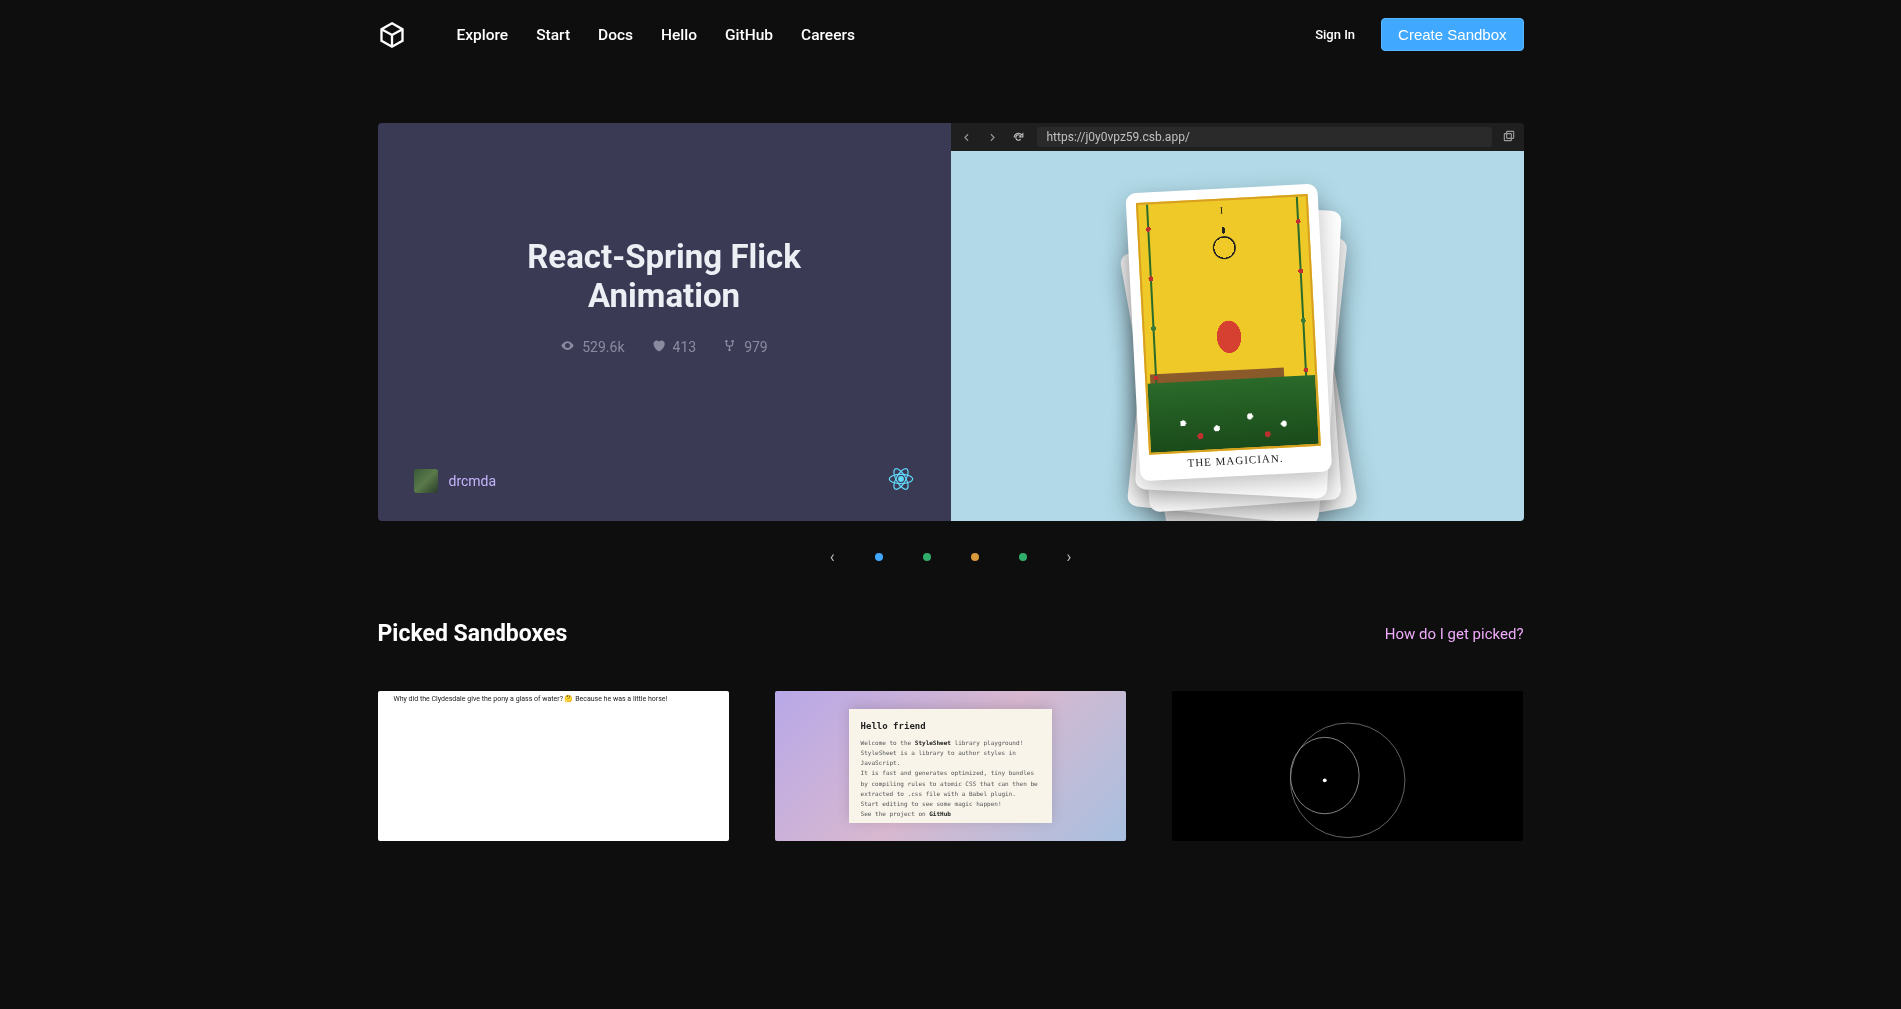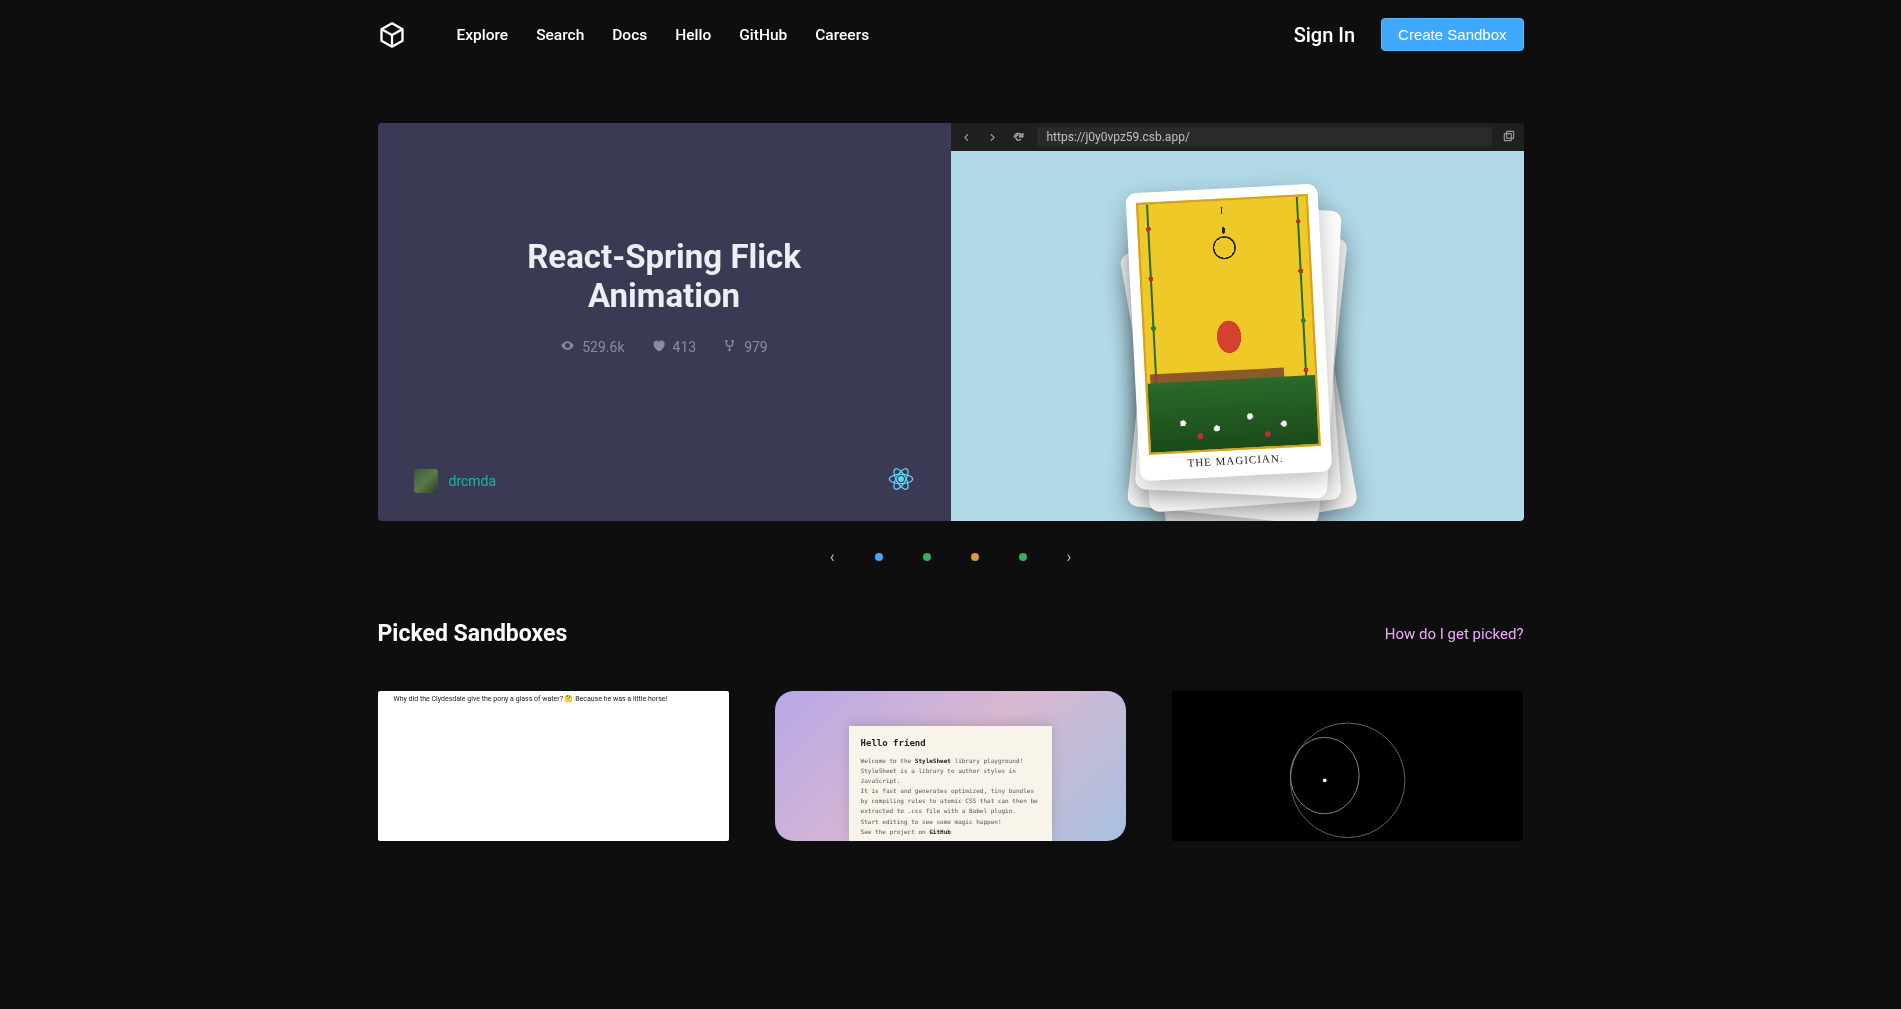--- a/index.html
+++ b/index.html
@@ -13,42 +13,42 @@
 }
 .container { width: 1146px; margin: 0 auto; }
 
 
 .header { display: flex; align-items: center; padding: 18px 0; }
 .logo-box { width: 28px; height: 28px; display: flex; align-items: center; justify-content: center; cursor: pointer; margin-right: 30px; }
 .logo-box svg { width: 28px; height: 28px; stroke: #fff; fill: none; stroke-width: 2; }
 .nav-links { display: flex; gap: 28px; flex: 1; margin-left: 21px; }
 .nav-link { color: #fff; font-size: 15.5px; font-weight: 500; cursor: pointer; }
 .header-right { display: flex; align-items: center; gap: 26px; }
-.signin { color: #fff; font-size: 20px; font-weight: 500; cursor: pointer; }
+.signin { color: #fff; font-size: 13px; font-weight: 500; cursor: pointer; }
 .create-btn { background: #40a9ff; color: #fff; border: 1px solid #58b7ff; padding: 7px 16px; border-radius: 4px; font-size: 15px; font-weight: 500; cursor: pointer; }
 
 
 .hero-wrap { margin-top: 54px; }
 .hero { display: flex; border-radius: 4px; overflow: hidden; height: 398px; }
 .hero-left {
   width: 50%;
   background: #3a3a55;
   padding: 36px 36px 24px 36px;
   display: flex;
   flex-direction: column;
   position: relative;
 }
 .hero-left-inner { flex: 1; display: flex; flex-direction: column; justify-content: center; align-items: center; text-align: center; margin-top: -30px; }
 .hero-title { font-size: 33px; font-weight: 700; line-height: 1.18; color: #eceff4; max-width: 360px; }
 .hero-desc { font-size: 15px; color: #8b8ba0; margin-top: 18px; max-width: 320px; line-height: 1.42; }
 .hero-stats { display: flex; gap: 26px; margin-top: 22px; color: #8b8ba0; font-size: 14px; }
 .stat { display: flex; align-items: center; gap: 7px; }
 .stat svg { width: 15px; height: 15px; fill: #8b8ba0; }
 .hero-footer { display: flex; align-items: center; justify-content: space-between; }
-.author { display: flex; align-items: center; gap: 11px; color: #14b8a6; font-size: 14px; }
+.author { display: flex; align-items: center; gap: 11px; color: #c4b5fd; font-size: 14px; }
 .avatar { width: 24px; height: 24px; border-radius: 3px; background: linear-gradient(135deg,#3a5a3a,#5a7a4a,#2a3a2a); }
 .react-logo svg { width: 28px; height: 28px; }
 
 
 .hero-right { width: 50%; display: flex; flex-direction: column; background: #1f1f1f; }
 .browser-bar { height: 28px; background: #1f1f1f; display: flex; align-items: center; padding: 0 8px; gap: 10px; }
 .br-btn { color: #9a9a9a; width: 16px; height: 16px; display: flex; align-items: center; justify-content: center; cursor: pointer; }
 .br-btn svg { width: 13px; height: 13px; stroke: #9a9a9a; fill: none; stroke-width: 2; }
 .url-bar { flex: 1; background: #2a2a2a; border-radius: 3px; height: 20px; display: flex; align-items: center; padding: 0 10px; color: #c0c0c0; font-size: 12px; }
 .copy-btn { color: #9a9a9a; cursor: pointer; }
@@ -100,21 +100,21 @@
 
 .picked-head { display:flex; align-items:center; justify-content:space-between; margin-top: 54px; }
 .picked-title { font-size: 23px; font-weight:700; }
 .picked-link { color:#f0abfc; font-size:15px; cursor:pointer; }
 .picked-grid { display:flex; gap: 46px; margin-top: 44px; }
 .p-card { width: 368px; height: 150px; border-radius:2px; overflow:hidden; cursor:pointer; position:relative; }
 
 .pc1 { background:#fff; }
 .pc1-text { position:absolute; top:4px; left:16px; right:4px; font-size:7px; color:#222; }
 
-.pc2 { background: linear-gradient(135deg,#b8a8e8,#d8b8d0,#a8c0e0); display:flex; align-items:flex-end; justify-content:center;border-radius:19px; }
+.pc2 { background: linear-gradient(135deg,#b8a8e8,#d8b8d0,#a8c0e0); display:flex; align-items:center; justify-content:center; }
 .pc2-doc { width: 58%; background:#f8f4ea; padding:10px 12px 4px; font-family: monospace; font-size:6px; color:#555; line-height:1.7; box-shadow: 0 -2px 12px rgba(0,0,0,0.15); }
 .pc2-doc .h { font-size:9px; color:#222; font-weight:bold; margin-bottom:4px;}
 .pc2-doc .b { color:#222; font-weight:bold; }
 
 .pc3 { background:#000; }
 .pc3 svg { width:100%; height:100%; }
 </style>
 </head>
 <body>
 
@@ -123,21 +123,21 @@
   <header class="header">
     <div class="logo-box">
       <svg viewBox="0 0 24 24">
           <path d="M12 2 L21 7 L21 17 L12 22 L3 17 L3 7 Z"></path>
           <path d="M3 7 L12 12 L21 7"></path>
           <path d="M12 12 L12 22"></path>
         </svg>
     </div>
     <nav class="nav-links">
       <span class="nav-link">Explore</span>
-      <span class="nav-link">Search</span>
+      <span class="nav-link">Start</span>
       <span class="nav-link">Docs</span>
       <span class="nav-link">Hello</span>
       <span class="nav-link">GitHub</span>
       <span class="nav-link">Careers</span>
     </nav>
     <div class="header-right">
       <span class="signin">Sign In</span>
       <button class="create-btn">Create Sandbox</button>
     </div>
   </header>

